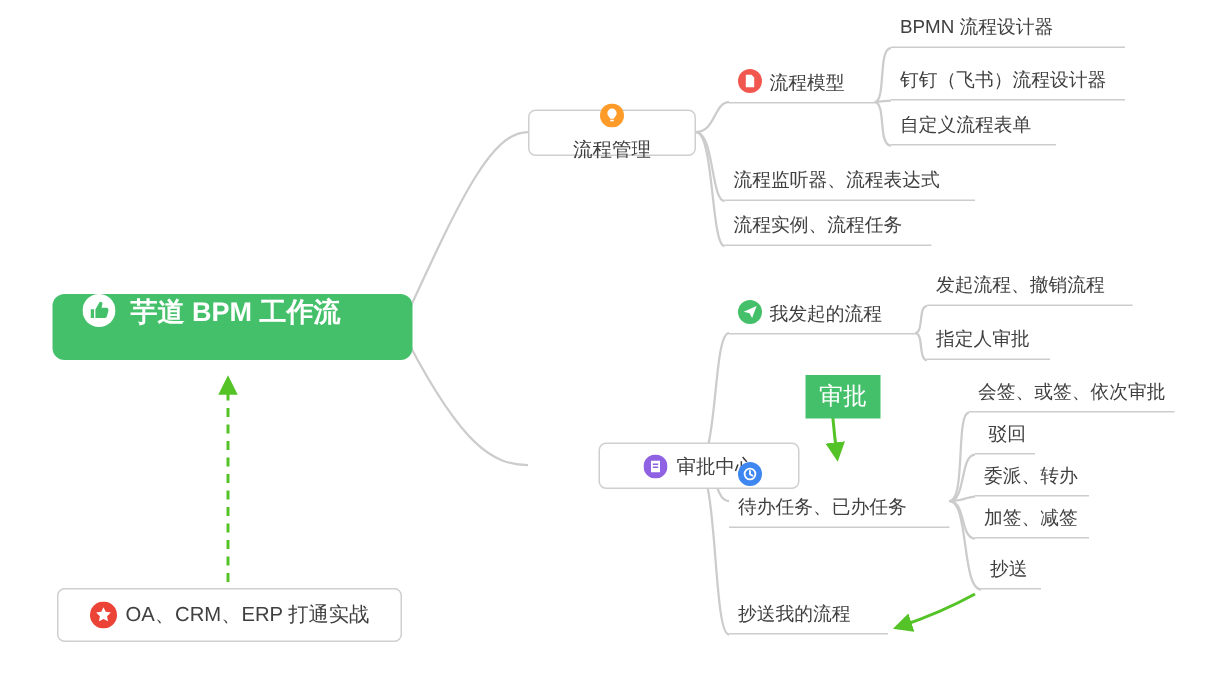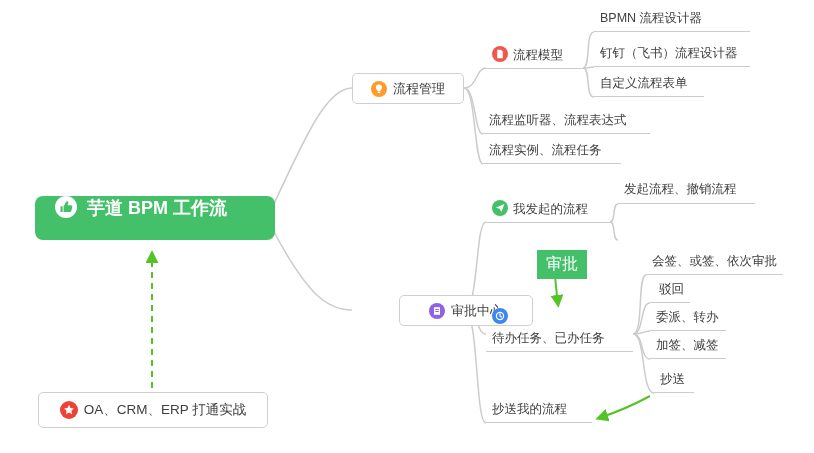--- a/index.html
+++ b/index.html
@@ -70,21 +70,21 @@
   </svg>
 
   <div class="root">
     <svg width="22" height="22" viewBox="0 0 22 22">
       <circle cx="11" cy="11" r="11" fill="#ffffff"></circle>
       <path style="fill:var(--c-root-green)" d="M5.5 10.2h2.2V16H5.5z M8.6 16v-5.6l2.5-4.6c.2-.4.6-.6 1-.6.8 0 1.4.7 1.2 1.5l-.6 2.5h3.2c.9 0 1.6.9 1.4 1.8l-1 3.9c-.2.7-.8 1.1-1.5 1.1z"></path>
     </svg>
     <span>芋道 BPM 工作流</span>
   </div>
 
-  <div class="box" style="left:352px;top:73px;width:112px;height:31px;">
+  <div class="box" style="left:352px;top:73px;width:112px;height:31px;flex-direction:column;">
     <svg width="16" height="16" viewBox="0 0 16 16">
       <circle cx="8" cy="8" r="8" style="fill:var(--c-orange)"></circle>
       <path fill="#fff" d="M8 3.4a3.1 3.1 0 0 1 3.1 3.1c0 1.1-.6 1.8-1.1 2.4-.4.4-.7.8-.7 1.3H6.7c0-.5-.3-.9-.7-1.3-.5-.6-1.1-1.3-1.1-2.4A3.1 3.1 0 0 1 8 3.4z M6.8 10.8h2.4v1.1H6.8z"></path>
     </svg>
     <span>流程管理</span>
   </div>
 
   <div class="leaf with-icon" style="left:486px;top:46px;width:97px;">
     <svg width="16" height="16" viewBox="0 0 16 16">
       <circle cx="8" cy="8" r="8" style="fill:var(--c-red)"></circle>
@@ -120,22 +120,25 @@
   </div>
 
   <div class="leaf with-icon" style="left:486px;top:200px;width:124px;">
     <svg width="16" height="16" viewBox="0 0 16 16">
       <circle cx="8" cy="8" r="8" style="fill:var(--c-green)"></circle>
       <path fill="#fff" d="M3.8 7.8 12.4 4 9.4 12 7.7 8.8 3.8 7.8z"></path>
     </svg>
     <span>我发起的流程</span>
   </div>
 
-  <div class="leaf" style="left:618px;top:182px;width:137px;font-family:Liberation Mono, monospace;">
+  <div class="leaf" style="left:618px;top:182px;width:137px;">
     <span>发起流程、撤销流程</span>
+  </div>
+  <div class="leaf" style="left:618px;top:218px;width:82px;">
+    <span>指定人审批</span>
   </div>
 
   <div class="badge">
     <span>审批</span>
   </div>
 
   <div class="leaf with-icon" style="left:486px;top:308px;width:147px;flex-direction:column;">
     <svg width="16" height="16" viewBox="0 0 16 16">
       <circle cx="8" cy="8" r="8" style="fill:var(--c-blue)"></circle>
       <circle cx="8" cy="8" r="3.6" fill="none" stroke="#fff" stroke-width="1.2"></circle>

